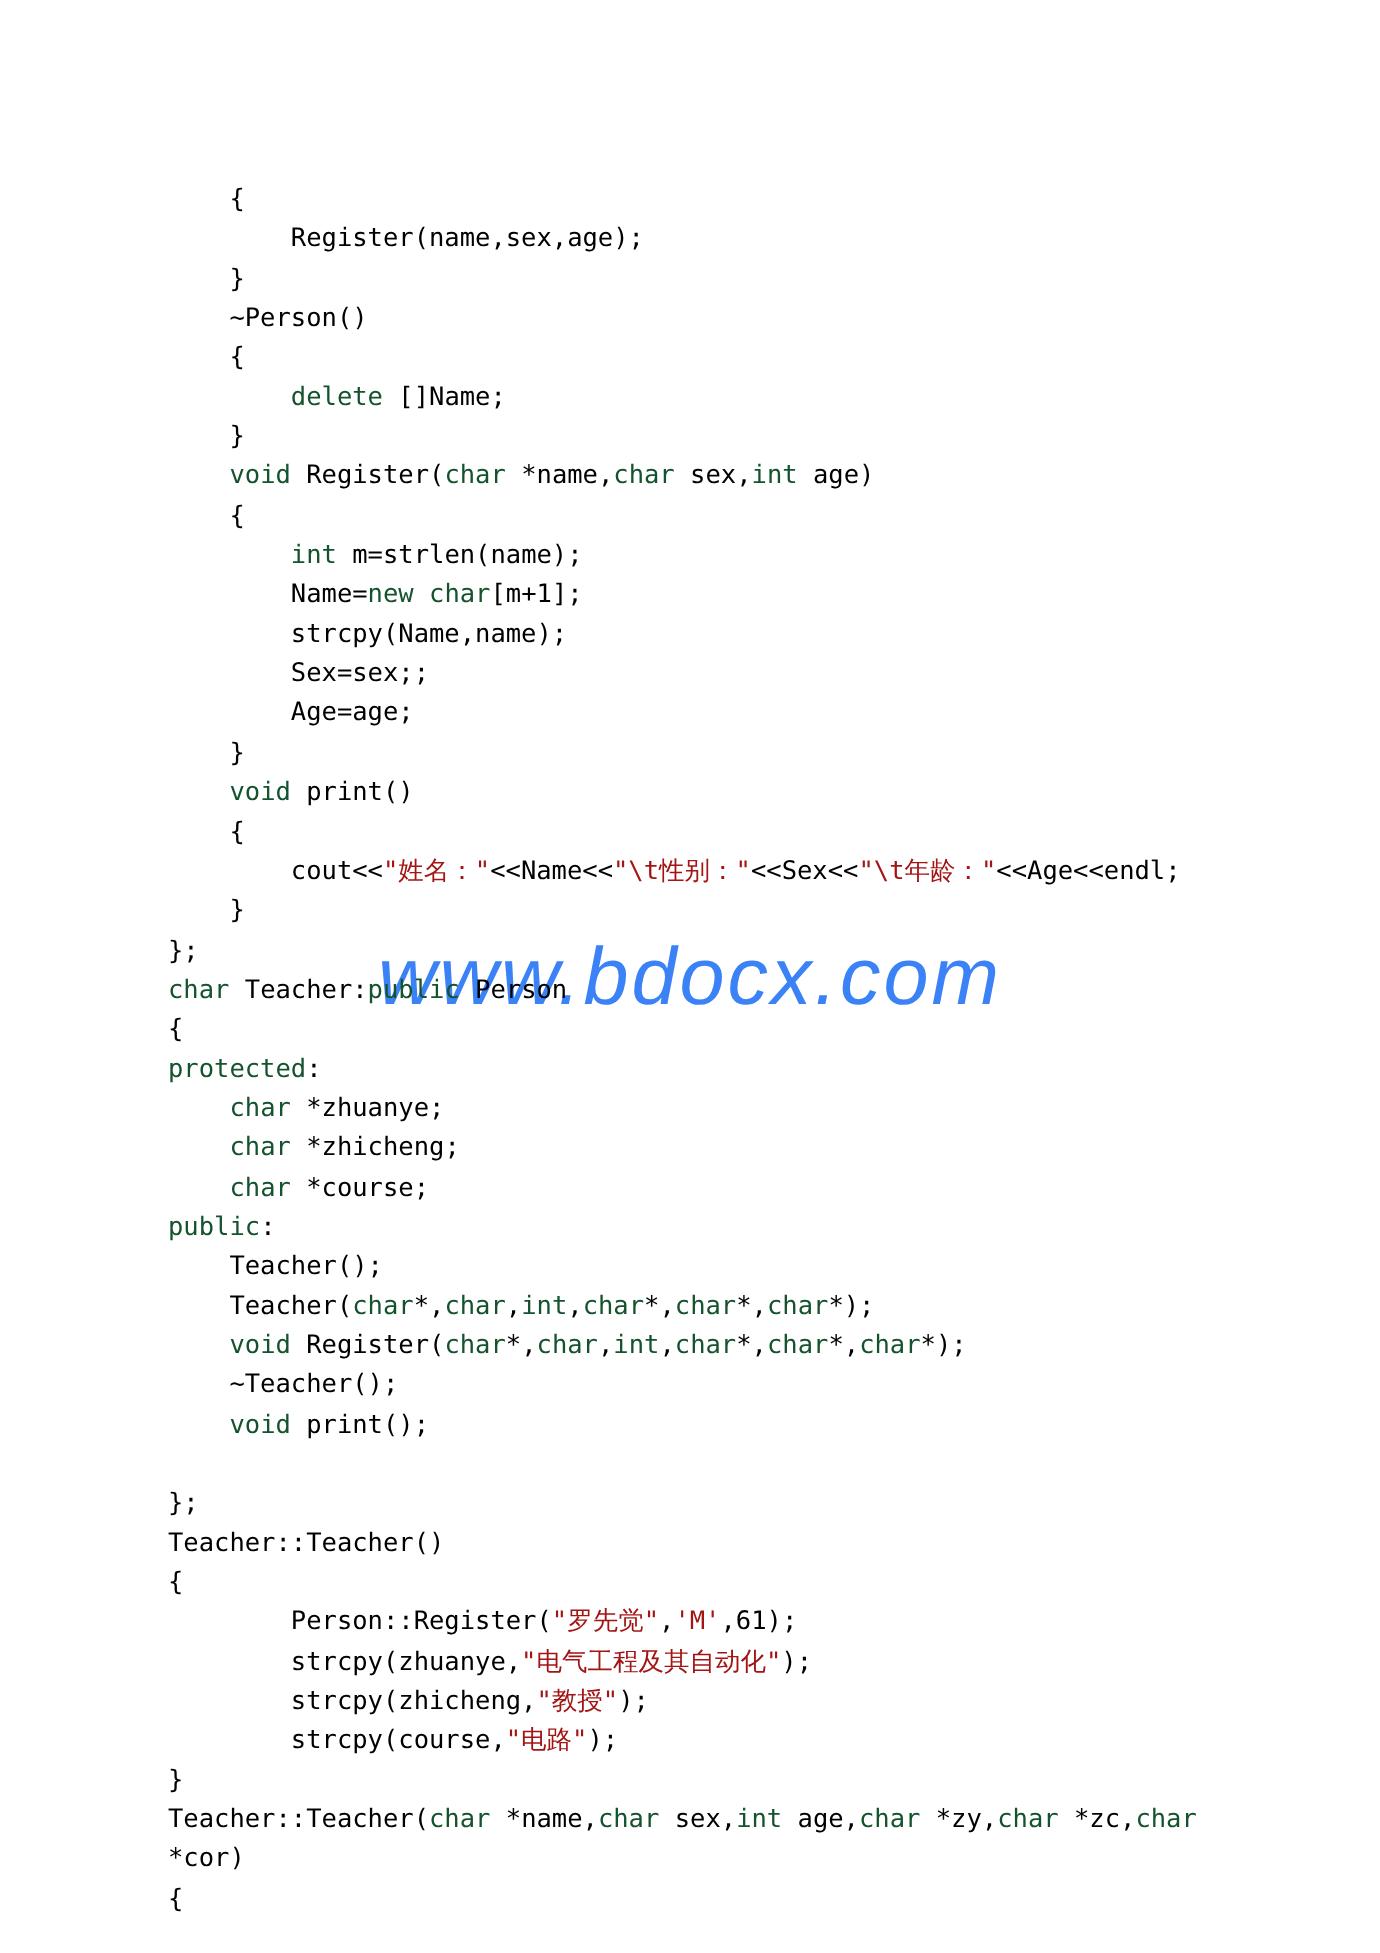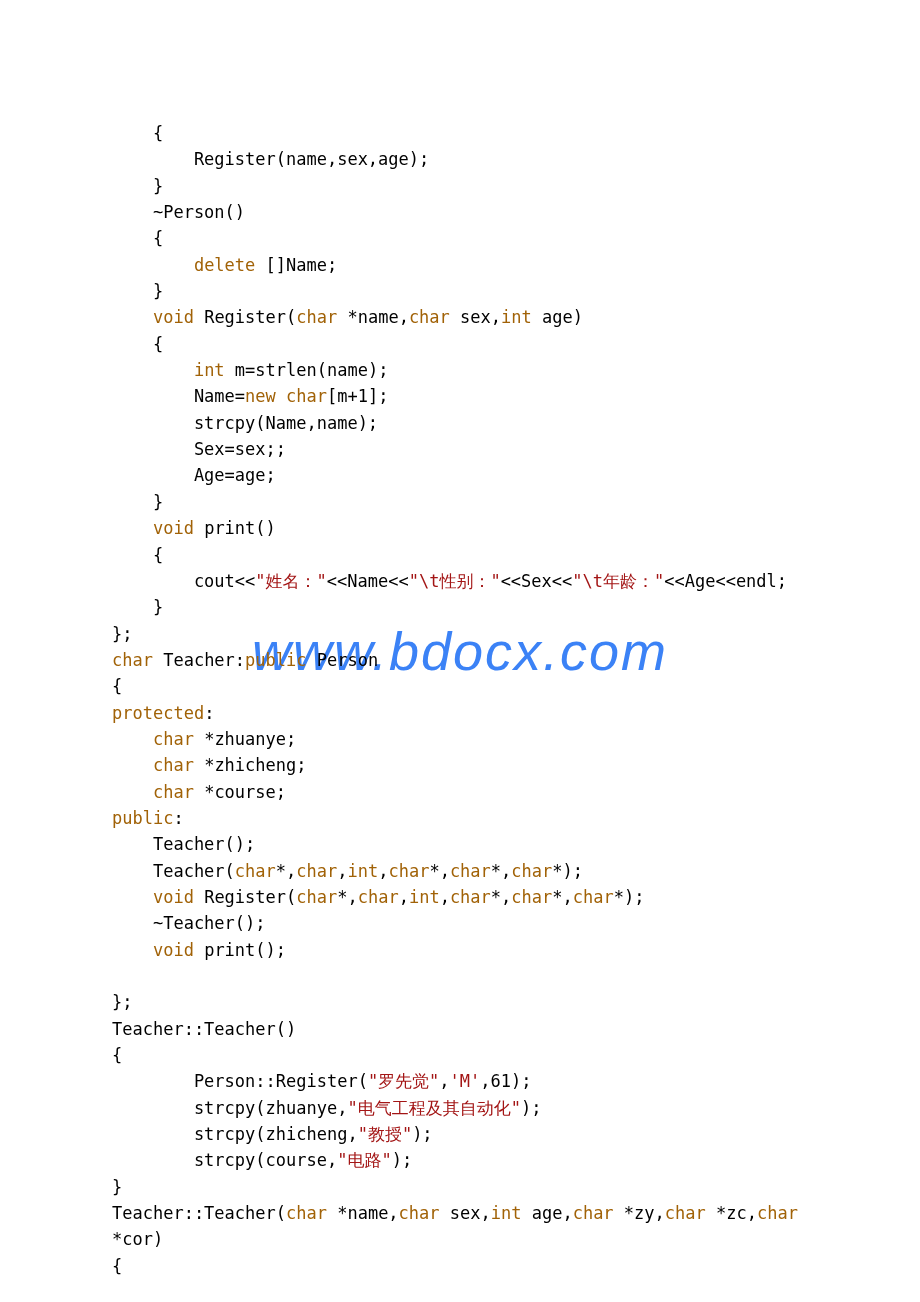--- a/index.html
+++ b/index.html
@@ -27,21 +27,21 @@
     pointer-events: none;
     white-space: nowrap;
     font-style: italic;
   }
   .code {
     position: relative;
     z-index: 1;
     white-space: pre;
     font-family: "SimSun", "宋体", monospace;
   }
-  .kw { color: #a16207; }
+  .kw { color: #14532d; }
   .str { color: #a31515; }
   .chr { color: #a31515; }
 </style>
 </head>
 <body>
 
 <div class="watermark">www.bdocx.com</div>
 
 <div class="code" id="code-block">    {
         Register(name,sex,age);

